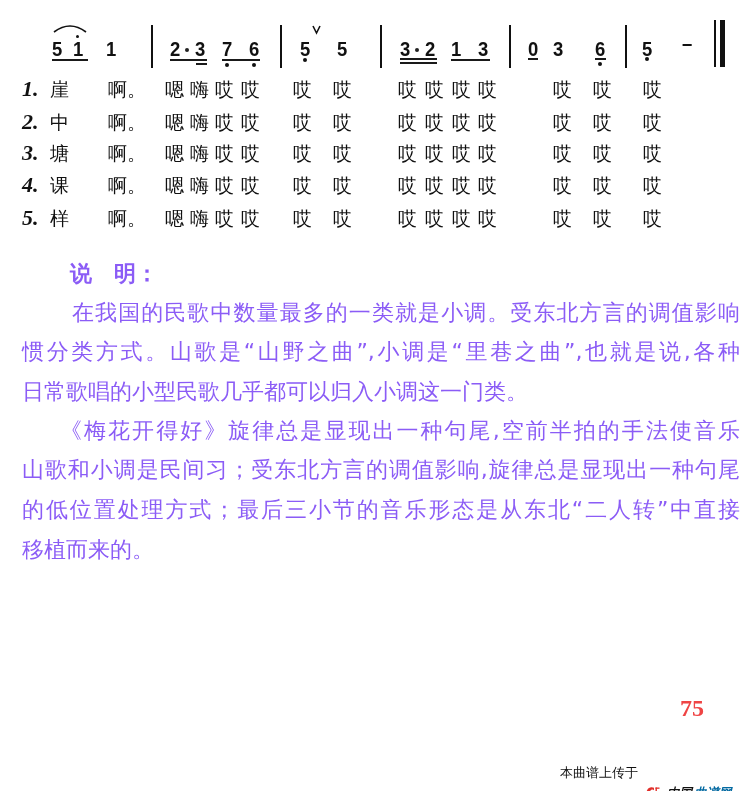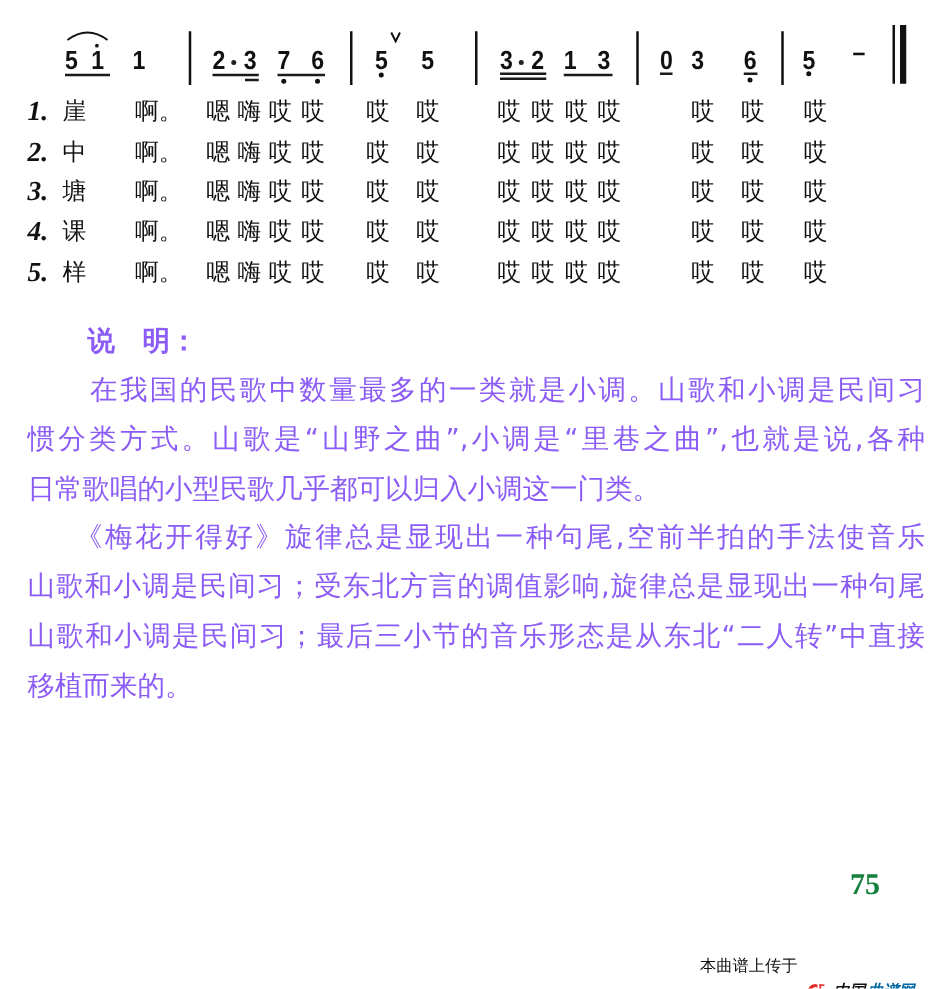--- a/index.html
+++ b/index.html
@@ -42,21 +42,21 @@
       position:absolute; font-size:22px; line-height:39px; height:39px;
       color:#8b5cf6;
     }
     .just { text-align:justify; text-align-last:justify; }
     .heading { font-weight:bold; }
 
     
     #page-number {
       position:absolute; left:680px; top:696px;
       font-family:"Liberation Serif", serif; font-weight:bold;
-      font-size:24px; line-height:24px; color:#15803d;
+      font-size:24px; line-height:24px; color:#ef4444;
     }
     #footer-text {
       position:absolute; left:560px; top:766px;
       font-size:13px; line-height:14px; color:#111; white-space:nowrap;font-family:Liberation Serif, serif;
     }
     #logo { position:absolute; left:644px; top:765px; width:100px; height:15px;margin-top:20px; }
     #logo-icon { position:absolute; left:0; top:1px; width:17px; height:13px; }
     .logo-text {
       position:absolute; top:0; font-weight:bold; font-style:italic;
       font-size:12.5px; line-height:15px; white-space:nowrap;
@@ -225,29 +225,29 @@
       <span class="syl c12">哎</span>
       <span class="syl c13">哎</span>
       <span class="syl c14">哎</span>
     </div>
   </div>
 
   <div>
     <div class="tline heading" style="left:70px;top:254px">说　明：</div>
 
     <div>
-      <div class="tline just" style="left:72px;top:293px;width:668px">在我国的民歌中数量最多的一类就是小调。山歌和小调是民间习</div>
+      <div class="tline just" style="left:72px;top:293px;width:668px">在我国的民歌中数量最多的一类就是小调。受东北方言的调值影响</div>
       <div class="tline just" style="left:22px;top:332px;width:718px">惯分类方式。山歌是“山野之曲”,小调是“里巷之曲”,也就是说,各种</div>
       <div class="tline" style="left:22px;top:372px;white-space:nowrap">日常歌唱的小型民歌几乎都可以归入小调这一门类。</div>
     </div>
 
     <div>
       <div class="tline just" style="left:60px;top:411px;width:680px">《梅花开得好》旋律总是显现出一种句尾,空前半拍的手法使音乐</div>
       <div class="tline just" style="left:22px;top:450px;width:718px">山歌和小调是民间习；受东北方言的调值影响,旋律总是显现出一种句尾</div>
-      <div class="tline just" style="left:22px;top:490px;width:718px">山歌和小调是民间习；最后三小节的音乐形态是从东北“二人转”中直接</div>
+      <div class="tline just" style="left:22px;top:490px;width:718px">的低位置处理方式；最后三小节的音乐形态是从东北“二人转”中直接</div>
       <div class="tline" style="left:22px;top:530px;white-space:nowrap">移植而来的。</div>
     </div>
   </div>
 
   <div id="page-number">75</div>
 
   <div id="footer-text">本曲谱上传于</div>
   <div id="logo">
     <svg id="logo-icon" viewBox="0 0 17 13">
       <path d="M10 1.8 A5.2 5.2 0 1 0 10 11.2 L10 8.8 A2.8 2.8 0 1 1 10 4.2 Z" fill="#e1302b"></path>

